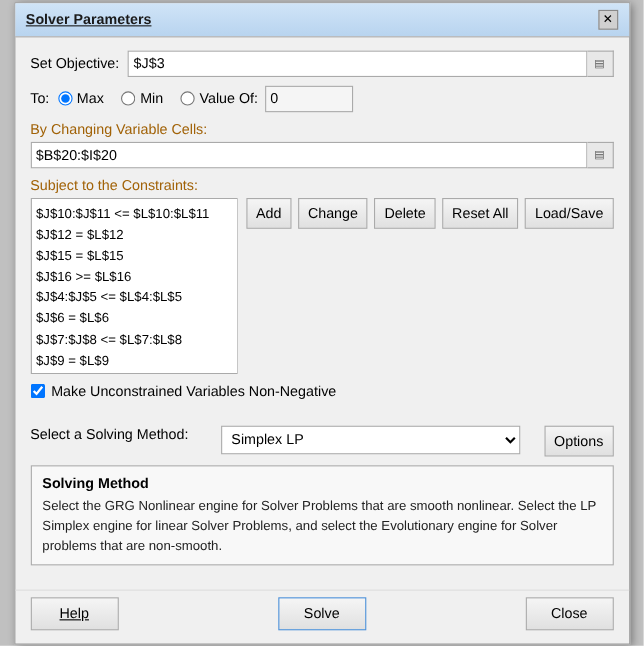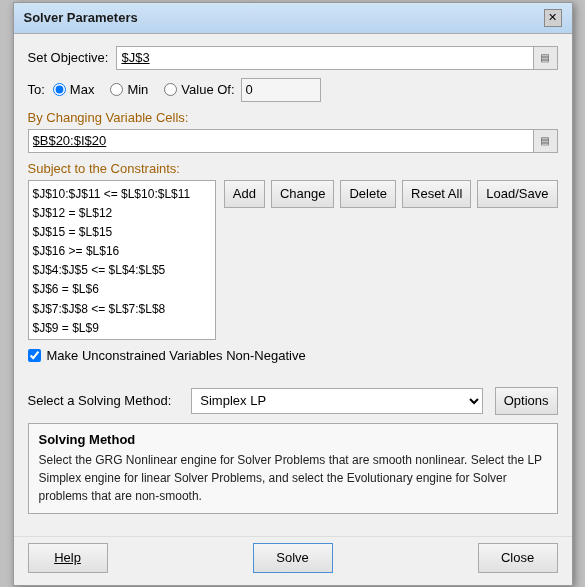--- a/index.html
+++ b/index.html
@@ -26,20 +26,21 @@
       padding: 6px 10px;
       display: flex;
       justify-content: space-between;
       align-items: center;
       border-bottom: 1px solid #aaa;
     }
     .title-bar-text {
       font-weight: bold;
       font-size: 13px;
       color: #1a1a1a;
+      text-decoration: underline;
     }
     .title-bar-close {
       width: 18px;
       height: 18px;
       background: #d0d0d0;
       border: 1px solid #888;
       display: flex;
       align-items: center;
       justify-content: center;
       cursor: pointer;
@@ -59,21 +60,20 @@
       white-space: nowrap;
     }
     .text-input {
       flex: 1;
       height: 24px;
       border: 1px solid #aaa;
       padding: 2px 4px;
       background: white;
       font-size: 13px;
       outline: none;
-      text-decoration: underline;
     }
     .input-with-btn {
       display: flex;
       flex: 1;
       align-items: center;
     }
     .collapse-btn {
       width: 24px;
       height: 24px;
       background: #e8e8e8;
@@ -147,22 +147,22 @@
     }
     .btn-full { width: 100%; }
     .checkbox-row {
       display: flex;
       align-items: center;
       gap: 6px;
       margin-bottom: 24px;
     }
     .solving-method-row {
       display: flex;
-      align-items: center;
-      gap: 12px;
+      align-items: flex-start;
+      gap: 22px;
       margin-bottom: 8px;
     }
     .select-method {
       flex: 1;
       height: 26px;
       border: 1px solid #aaa;
       background: white;
       font-size: 13px;
       padding: 2px 4px;
     }

